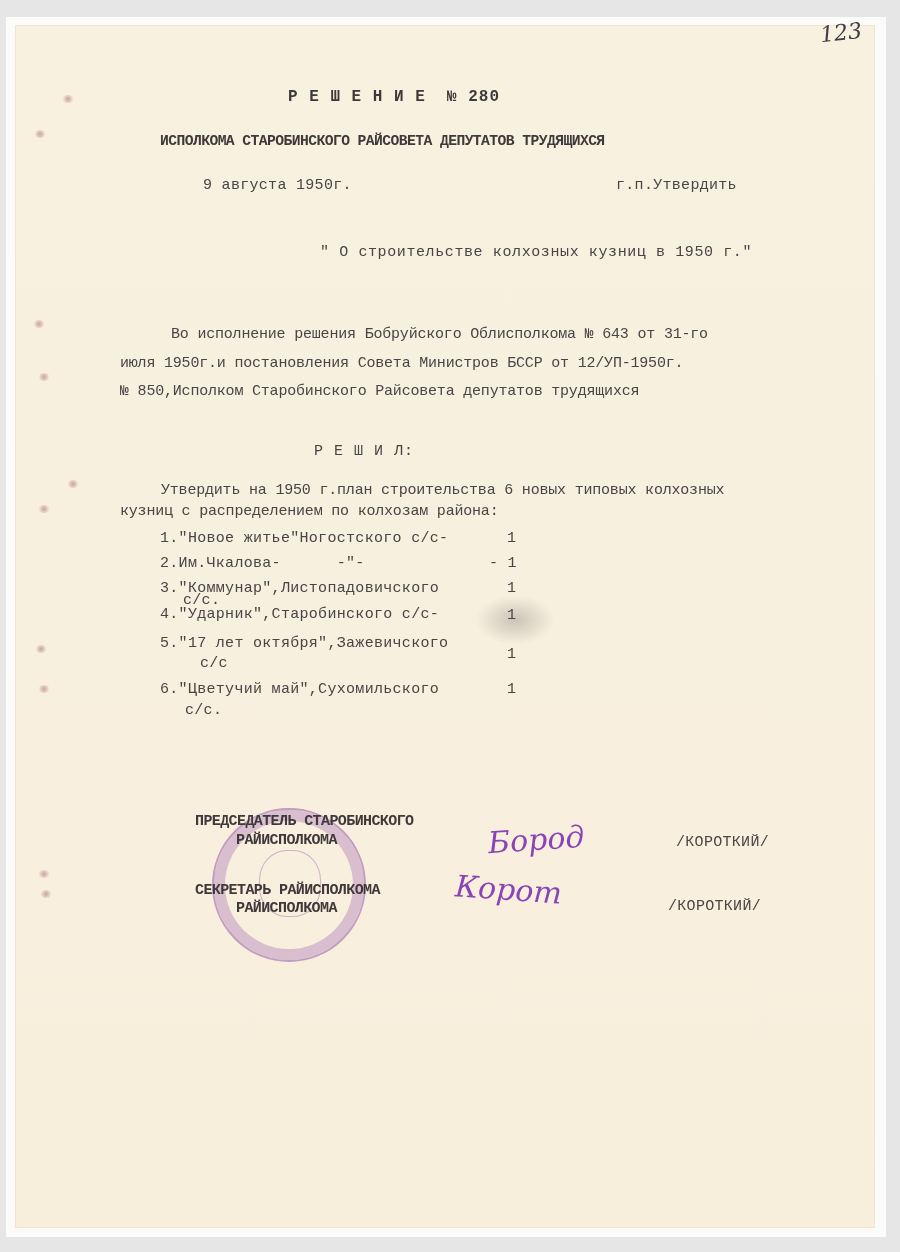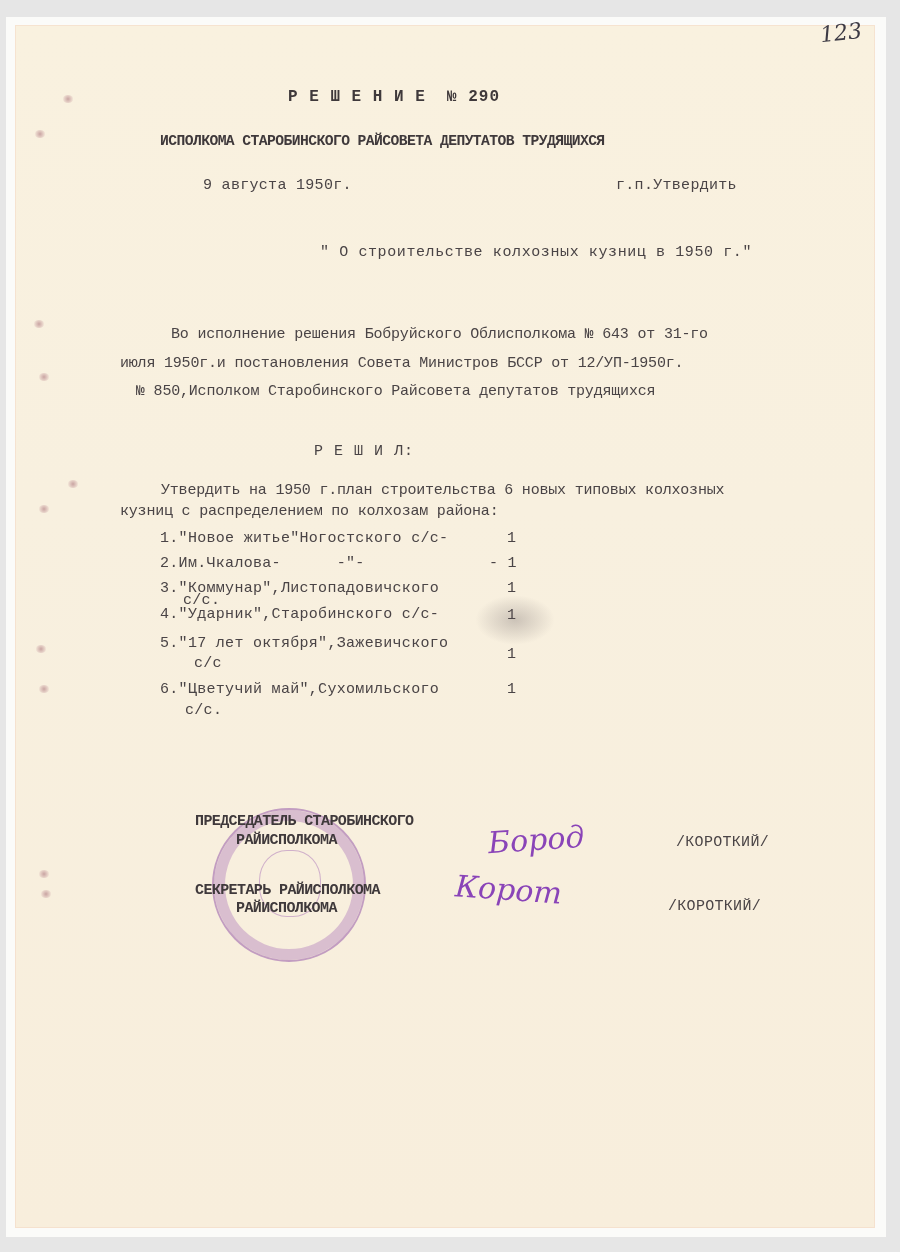--- a/index.html
+++ b/index.html
@@ -58,51 +58,51 @@
 <div class="hole" style="left:38px;top:373px"></div>
 <div class="hole" style="left:67px;top:480px"></div>
 <div class="hole" style="left:38px;top:505px"></div>
 <div class="hole" style="left:35px;top:645px"></div>
 <div class="hole" style="left:38px;top:685px"></div>
 <div class="hole" style="left:38px;top:870px"></div>
 <div class="hole" style="left:40px;top:890px"></div>
 
 <div class="page-num">123</div>
 
-<div class="t bold" style="left:288px;top:88px;font-size:16px;letter-spacing:1px">Р Е Ш Е Н И Е  № 290</div>
+<div class="t bold" style="left:288px;top:88px;font-size:16px;letter-spacing:1px">Р Е Ш Е Н И Е  № 280</div>
 <div class="t bold" style="left:160px;top:133px;font-size:15px;letter-spacing:-0.6px;transform:scaleX(0.98);transform-origin:left">ИСПОЛКОМА СТАРОБИНСКОГО РАЙСОВЕТА ДЕПУТАТОВ ТРУДЯЩИХСЯ</div>
 <div class="t" style="left:203px;top:177px">9 августа 1950г.</div>
 <div class="t" style="left:616px;top:177px">г.п.Утвердить</div>
 
 <div class="t" style="left:320px;top:244px;letter-spacing:0.6px">" О строительстве колхозных кузниц в 1950 г."</div>
 
 <div class="t" style="left:171px;top:326px;letter-spacing:-0.2px">Во исполнение решения Бобруйского Облисполкома № 643 от 31-го</div>
 <div class="t" style="left:120px;top:355px;letter-spacing:-0.2px">июля 1950г.и постановления Совета Министров БССР от 12/УП-1950г.</div>
-<div class="t" style="left:136px;top:383px;letter-spacing:-0.2px">№ 850,Исполком Старобинского Райсовета депутатов трудящихся</div>
+<div class="t" style="left:120px;top:383px;letter-spacing:-0.2px">№ 850,Исполком Старобинского Райсовета депутатов трудящихся</div>
 
 <div class="t" style="left:314px;top:443px;letter-spacing:1px">Р Е Ш И Л:</div>
 
 <div class="t" style="left:161px;top:482px;letter-spacing:-0.2px">Утвердить на 1950 г.план строительства 6 новых типовых колхозных</div>
 <div class="t" style="left:120px;top:503px;letter-spacing:-0.2px">кузниц с распределением по колхозам района:</div>
 
 <div class="t" style="left:160px;top:530px">1."Новое житье"Ногостского с/с-</div>
 <div class="t" style="left:507px;top:530px">1</div>
 
 <div class="t" style="left:160px;top:555px">2.Им.Чкалова-      -"-</div>
 <div class="t" style="left:489px;top:555px">- 1</div>
 
 <div class="t" style="left:160px;top:580px">3."Коммунар",Листопадовичского</div>
 <div class="t" style="left:183px;top:592px">с/с.</div>
 <div class="t" style="left:507px;top:580px">1</div>
 
 <div class="t" style="left:160px;top:606px">4."Ударник",Старобинского с/с-</div>
 <div class="t" style="left:507px;top:607px">1</div>
 
 <div class="t" style="left:160px;top:635px">5."17 лет октября",Зажевичского</div>
-<div class="t" style="left:194px;top:655px">с/с</div>
+<div class="t" style="left:200px;top:655px">с/с</div>
 <div class="t" style="left:507px;top:646px">1</div>
 
 <div class="t" style="left:160px;top:681px">6."Цветучий май",Сухомильского</div>
 <div class="t" style="left:185px;top:702px">с/с.</div>
 <div class="t" style="left:507px;top:681px">1</div>
 
 <div class="smudge"></div>
 
 <div class="stamp">
   <div class="stamp-inner"></div>

